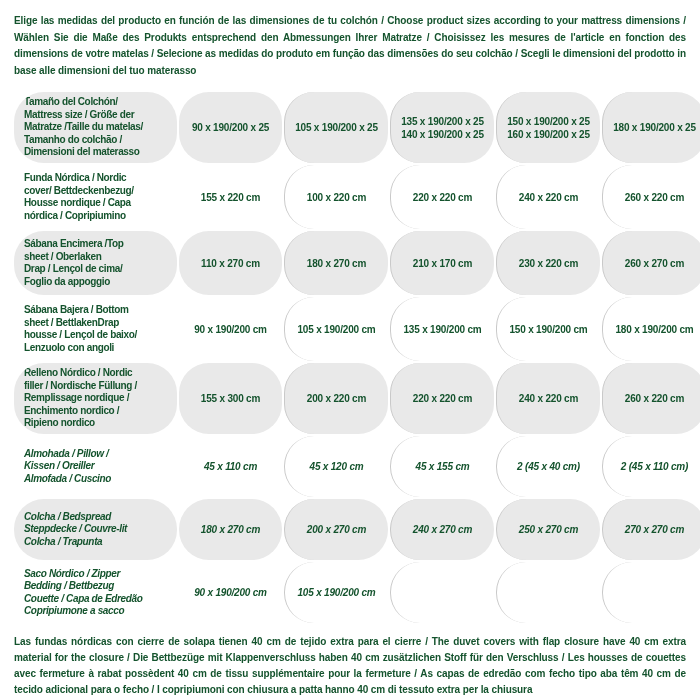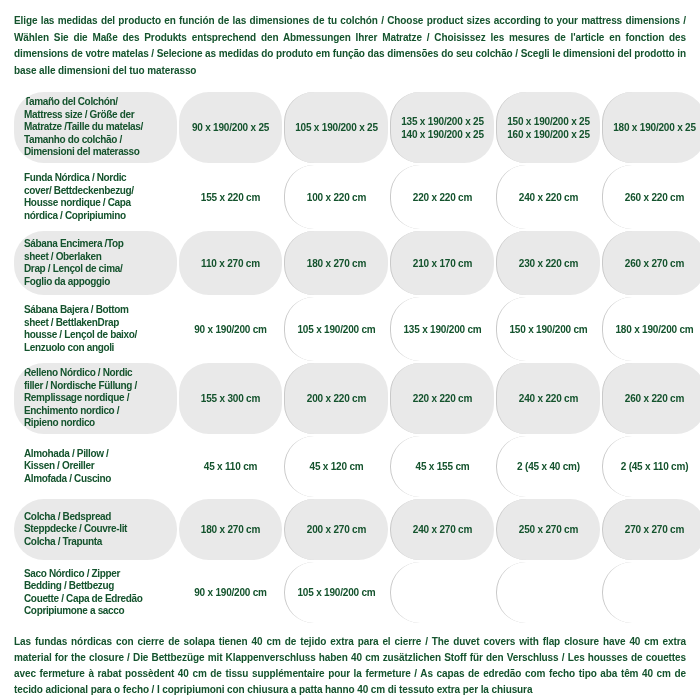--- a/index.html
+++ b/index.html
@@ -53,21 +53,21 @@
     line-height: 13px;
     letter-spacing: -0.2px;
   }
   td.divided {
     border-left: 1px solid #c9c9c9;
   }
   tr.shade td { background: #e9e9e9; }
   tr.plain td { background: #ffffff; }
   tr.h-taller td { height: 69px; }
   tr.h-mid td { height: 62px; }
-  tr.h-short td { height: 59px; }
+  tr.h-short td { height: 59px; font-style: italic; }
   .footer {
     margin: 9px 0 12px 0;
     font-size: 10px;
     line-height: 16px;
     text-align: justify;
     letter-spacing: -0.1px;
   }
 </style>
 </head>
 <body>

